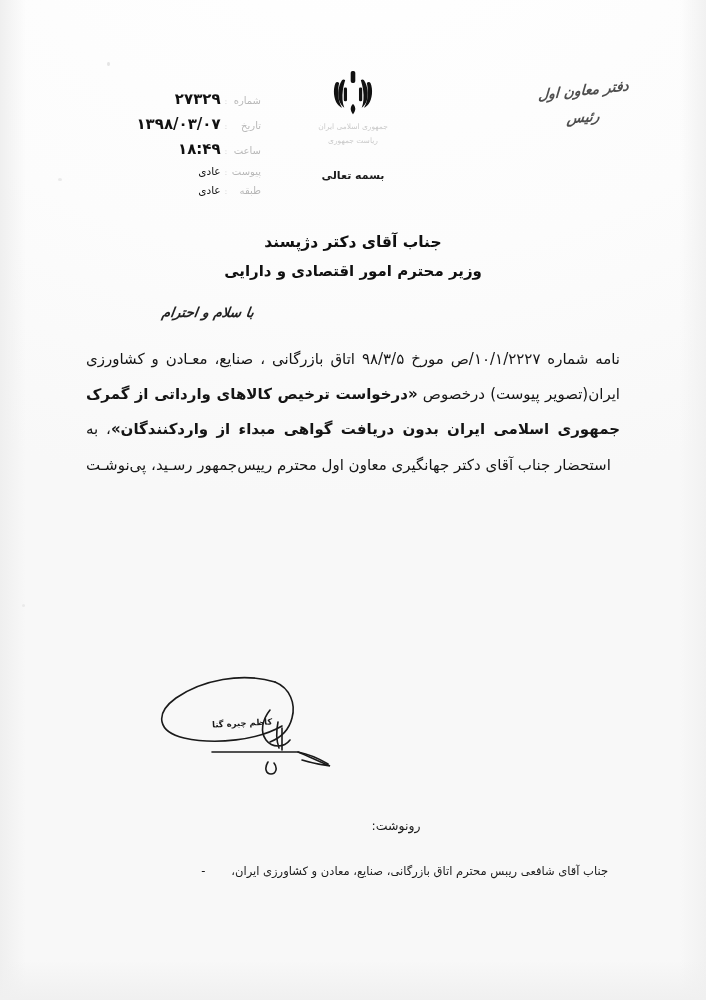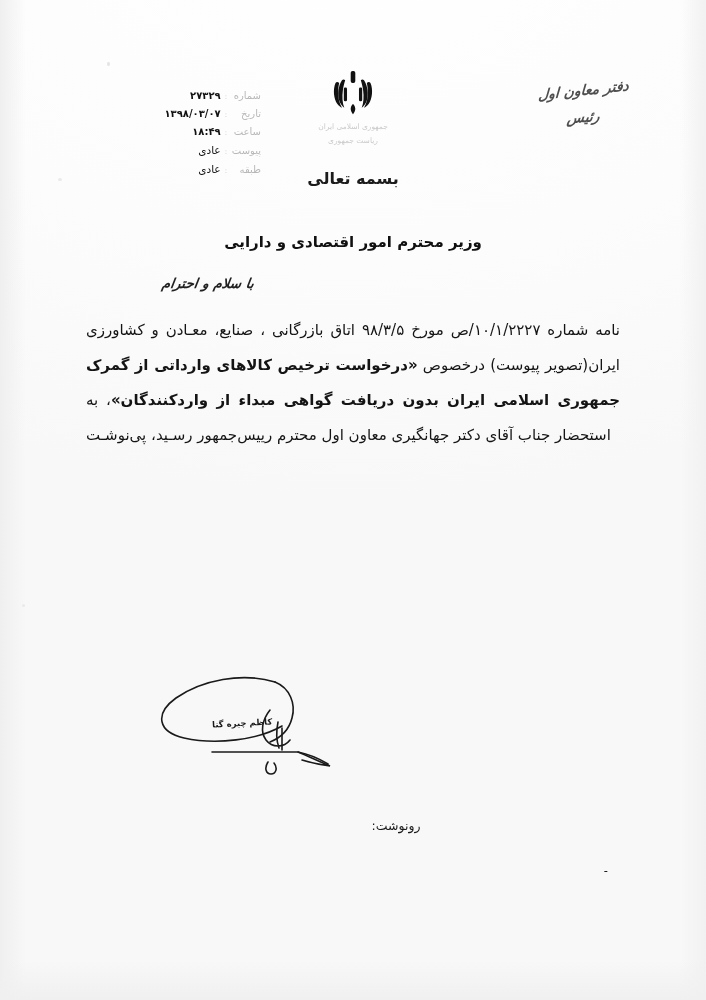--- a/index.html
+++ b/index.html
@@ -40,38 +40,38 @@
     display:flex;align-items:baseline;justify-content:flex-start;
     gap:4px;margin-bottom:7px;white-space:nowrap;
   }
   .meta-label{
     font-size:10px;color:#8e8e8e;opacity:.62;letter-spacing:.4px;
     flex:0 0 auto;min-width:30px;text-align:right;
     filter:blur(.25px);
   }
   .meta-colon{font-size:7px;color:#9a9a9a;opacity:.6;}
   .meta-value{
-    font-size:10px;color:#111;font-weight:600;letter-spacing:.2px;
+    font-size:15px;color:#111;font-weight:600;letter-spacing:.2px;
     font-family:"DejaVu Sans",sans-serif;
   }
   .meta-value.small{font-size:10.5px;font-weight:500;margin-left:6px;}
 
   .emblem-block{
     position:absolute;top:0;left:0;right:0;text-align:center;
   }
   .emblem{
     width:46px;height:48px;margin:0 auto;
     display:block;
   }
   .letterhead-line{
     font-size:7.5px;color:#9f9f9f;opacity:.55;
     line-height:1.5;margin-top:3px;filter:blur(.3px);letter-spacing:.3px;
   }
   .basmala{
-    margin-top:22px;font-size:16px;font-weight:700;color:#1b1b1b;
+    margin-top:22px;font-size:11px;font-weight:700;color:#1b1b1b;
     letter-spacing:.3px;
   }
 
   .handnote{
     position:absolute;top:10px;right:30px;width:185px;
     text-align:center;color:#232323;
     font-family:"DejaVu Serif","Liberation Serif",serif;
   }
   .handnote .l1{
     font-size:14px;font-style:italic;font-weight:600;
@@ -206,20 +206,21 @@
 
     <div class="handnote">
       <div><span class="l1">دفتر معاون اول</span></div>
       <div><span class="l2">رئیس</span></div>
     </div>
   </div>
 
   <div class="content">
 
     <div class="addressee">
+      <div>جناب آقای دکتر دژپسند</div>
       <div class="l2">وزیر محترم امور اقتصادی و دارایی</div>
     </div>
 
     <div class="salam">با سلام و احترام</div>
 
     <div class="para">
       <span>نامه شماره ۱۰/۱/۲۲۲۷/ص مورخ ۹۸/۳/۵ اتاق بازرگانی ، صنایع، معـادن و</span>
       <span>کشاورزی ایران(تصویر پیوست) درخصوص </span><b>«درخواست ترخیص کالاهای وارداتی از</b>
       <b>گمرک جمهوری اسلامی ایران بدون دریافت گواهی مبداء از واردکنندگان»</b><span>، به استحضار</span>
       <span>جناب آقای دکتر جهانگیری معاون اول محترم رییس‌جمهور رسـید، پی‌نوشـت</span>
@@ -241,20 +242,21 @@
       </g>
     </svg>
     <div class="sig-name">کاظم چیره گنا</div>
   </div>
 
   <div class="cc">
     <div class="cc-title">رونوشت:</div>
     <div class="cc-list">
       <div class="cc-item">
         <span class="cc-dash">-</span>
+        <span class="cc-text">جناب آقای شافعی ریبس محترم اتاق بازرگانی، صنایع، معادن و کشاورزی ایران،</span>
       </div>
     </div>
   </div>
 
   <div class="edge-shade edge-left"></div>
   <div class="edge-shade edge-right"></div>
   <div class="edge-bottom"></div>
 </div>
 
 </body></html>

